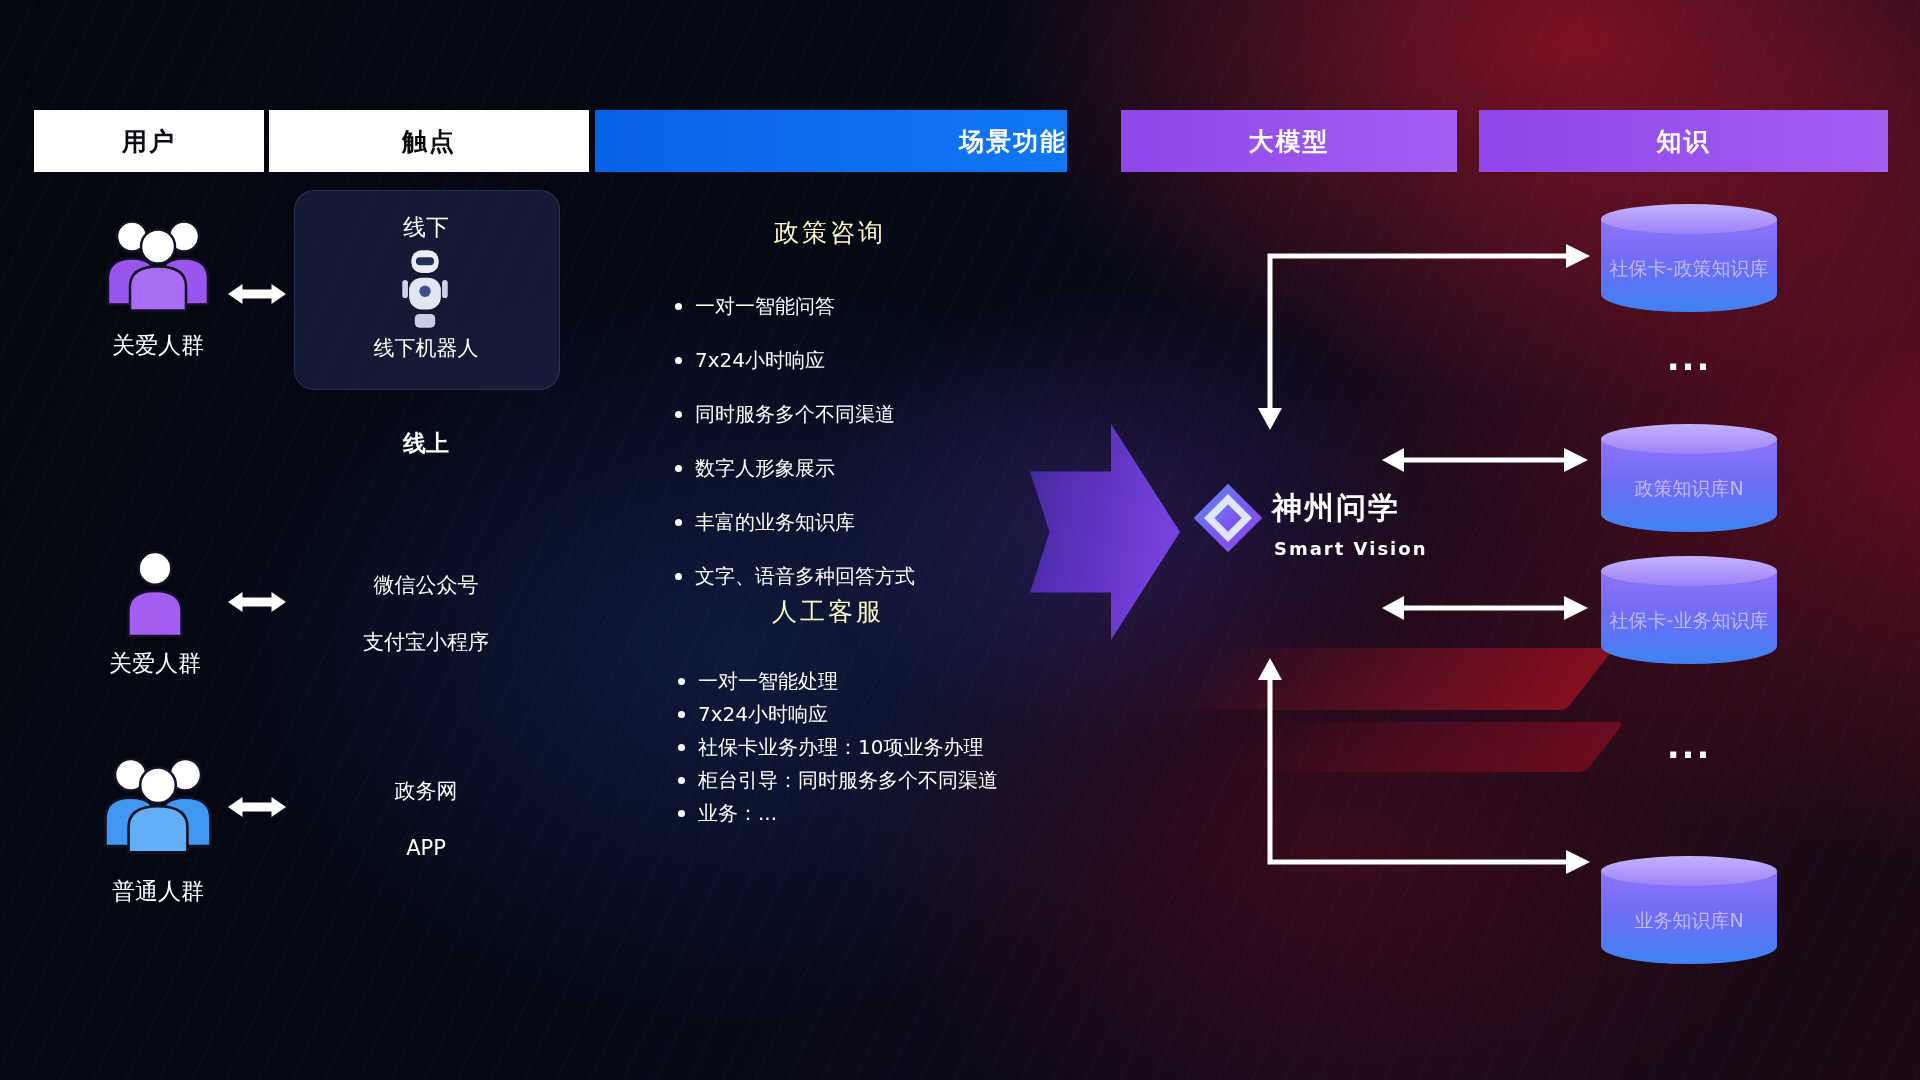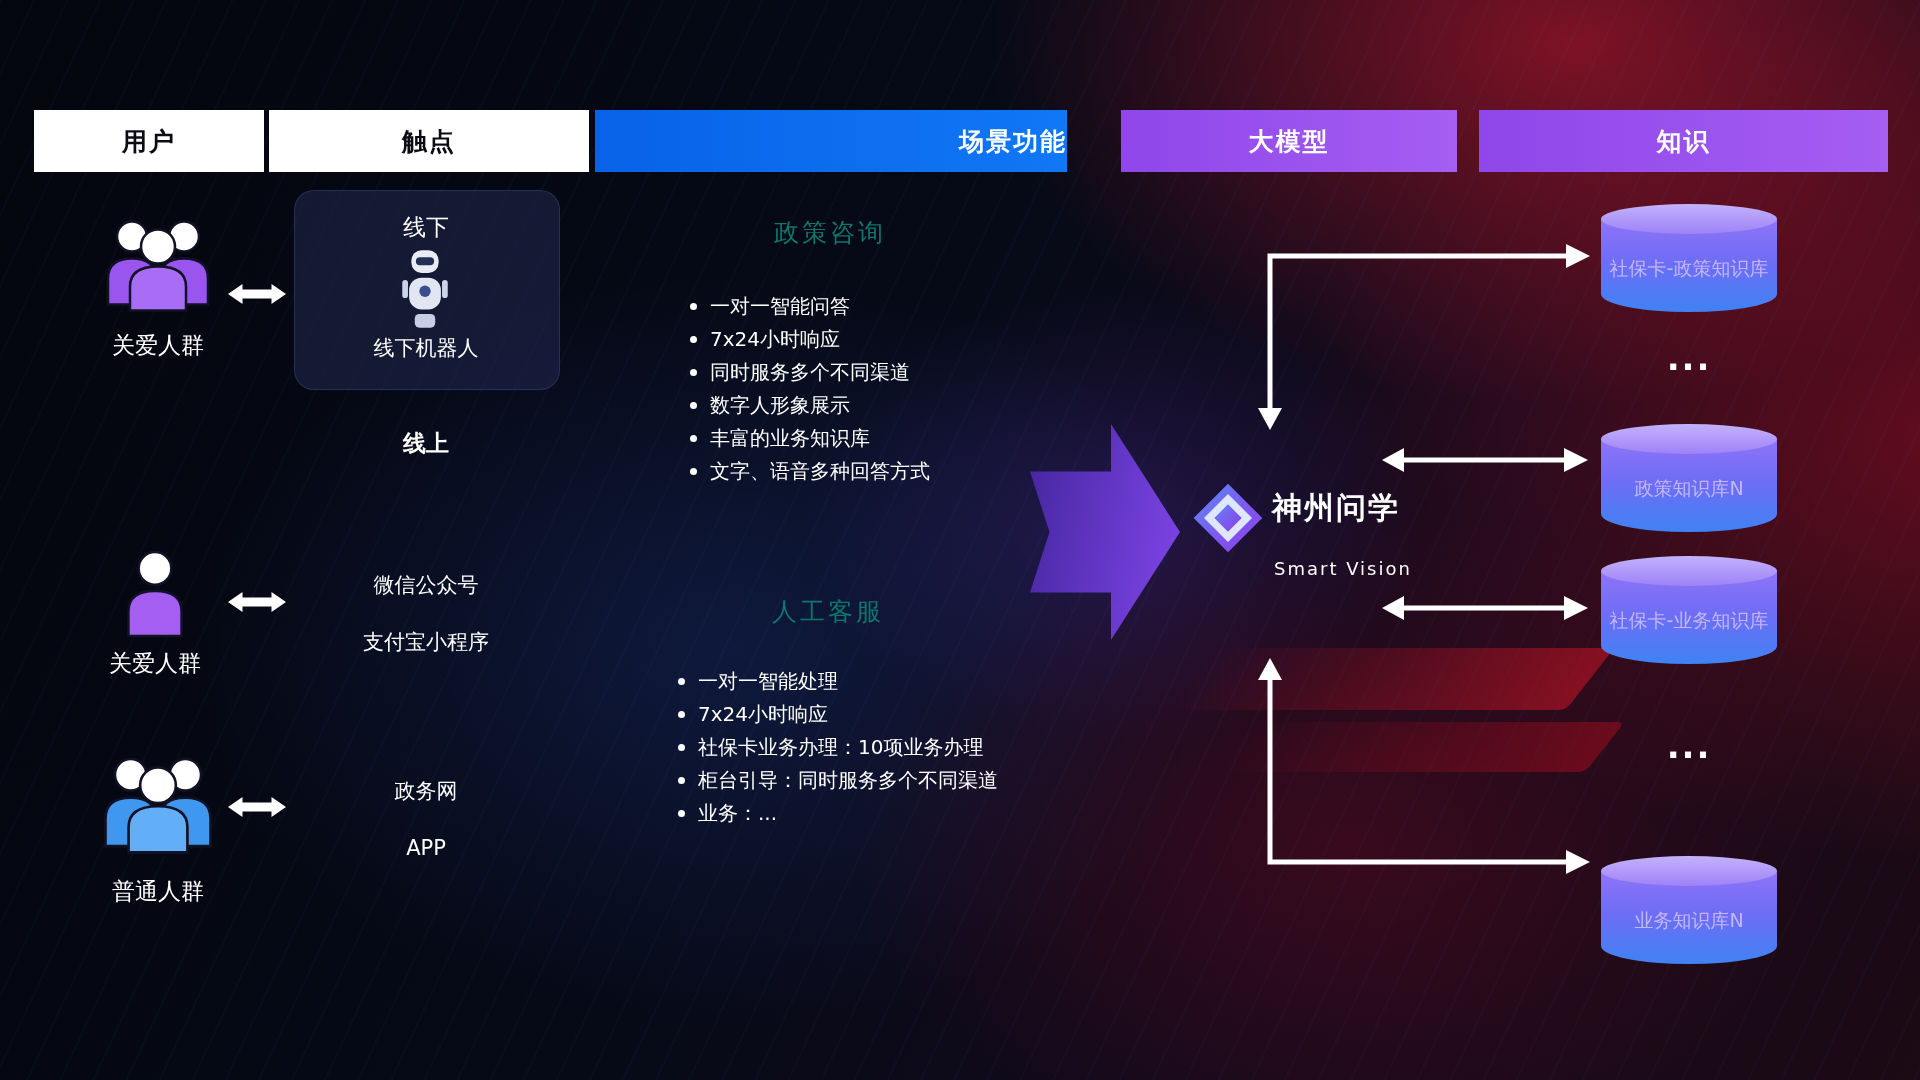--- a/index.html
+++ b/index.html
@@ -29,40 +29,40 @@
   #chev-2{left:1235px;top:722px;width:370px;height:50px;
     background:linear-gradient(90deg, rgba(190,15,30,0), rgba(170,12,30,.5));}
   
   .hdr{position:absolute;top:110px;height:62px;display:flex;align-items:center;justify-content:center;
        font-size:25px;font-weight:bold;letter-spacing:2px;}
   .hdr-white{background:#ffffff;color:#0b0b14;}
   .hdr-blue{background:linear-gradient(90deg,#0862e8,#1077f5);color:#fff;}
   .hdr-purple{background:linear-gradient(90deg,#8f46ea,#a55ef2);color:#fff;}
   
   .cn-label{position:absolute;text-align:center;font-size:23px;color:#fff;}
-  .heading{position:absolute;text-align:center;font-size:25px;color:#0f766e;letter-spacing:3px;}
+  .heading{position:absolute;text-align:center;font-size:25px;color:#fef9c3;letter-spacing:3px;}
   
   #offline-panel{
     position:absolute;left:294px;top:190px;width:264px;height:198px;border-radius:20px;
     background:rgba(32,40,80,.55);border:1px solid rgba(130,150,230,.18);
   }
   
   .bullets{position:absolute;display:flex;flex-direction:column;}
   .bullet-row{display:flex;align-items:center;height:33px;font-size:20px;white-space:nowrap;}
   .dot{width:7px;height:7px;border-radius:50%;background:#fff;margin-right:13px;flex:none;}
   
   #flow-arrow{
     position:absolute;left:1030px;top:424px;width:150px;height:216px;
     background:linear-gradient(100deg, rgba(70,40,160,.95), rgba(132,72,240,.95));
     clip-path:polygon(0% 22%,54% 22%,54% 0%,100% 50%,54% 100%,54% 78%,0% 78%,13% 50%);
     filter:drop-shadow(0 0 22px rgba(120,60,230,.55));
   }
   
   #model-name{position:absolute;left:1272px;top:488px;font-size:30px;font-weight:bold;letter-spacing:2px;}
-  #model-subtitle{position:absolute;left:1274px;top:558px;font-size:18px;font-weight:normal;letter-spacing:2px;}
+  #model-subtitle{position:absolute;left:1274px;top:538px;font-size:18px;font-weight:bold;letter-spacing:2px;}
   
   .cyl{position:absolute;width:176px;height:108px;}
   .cyl-body{position:absolute;left:0;right:0;top:15px;bottom:0;
     background:linear-gradient(180deg,#8f74f7 0%,#6f6df5 45%,#3f82f4 100%);
     border-radius:0 0 50% 50% / 0 0 18px 18px;}
   .cyl-top{position:absolute;left:0;right:0;top:0;height:30px;border-radius:50%;
     background:linear-gradient(180deg,#c3b2fc,#9e82f8);}
   .cyl-label{position:absolute;left:8px;right:8px;top:28px;bottom:6px;
     display:flex;align-items:center;justify-content:center;text-align:center;
     font-size:19px;line-height:1.35;color:#c4b5fd;}
@@ -160,21 +160,21 @@
 </div>
 <div class="cn-label" style="left:294px;top:334px;width:264px;font-size:21px;">线下机器人</div>
 
 <div class="cn-label" style="left:294px;top:428px;width:264px;font-weight:bold;">线上</div>
 <div class="cn-label" style="left:294px;top:571px;width:264px;font-size:21px;">微信公众号</div>
 <div class="cn-label" style="left:294px;top:628px;width:264px;font-size:21px;">支付宝小程序</div>
 <div class="cn-label" style="left:294px;top:777px;width:264px;font-size:21px;">政务网</div>
 <div class="cn-label" style="left:294px;top:836px;width:264px;font-size:21px;">APP</div>
 
 <div class="heading" style="left:680px;top:216px;width:300px;">政策咨询</div>
-<div class="bullets" style="left:690px;top:290px;">
+<div class="bullets" style="left:675px;top:290px;gap:21px;">
   <div class="bullet-row">
       <span class="dot"></span>
       <span>一对一智能问答</span>
     </div>
   <div class="bullet-row">
       <span class="dot"></span>
       <span>7x24小时响应</span>
     </div>
   <div class="bullet-row">
       <span class="dot"></span>

